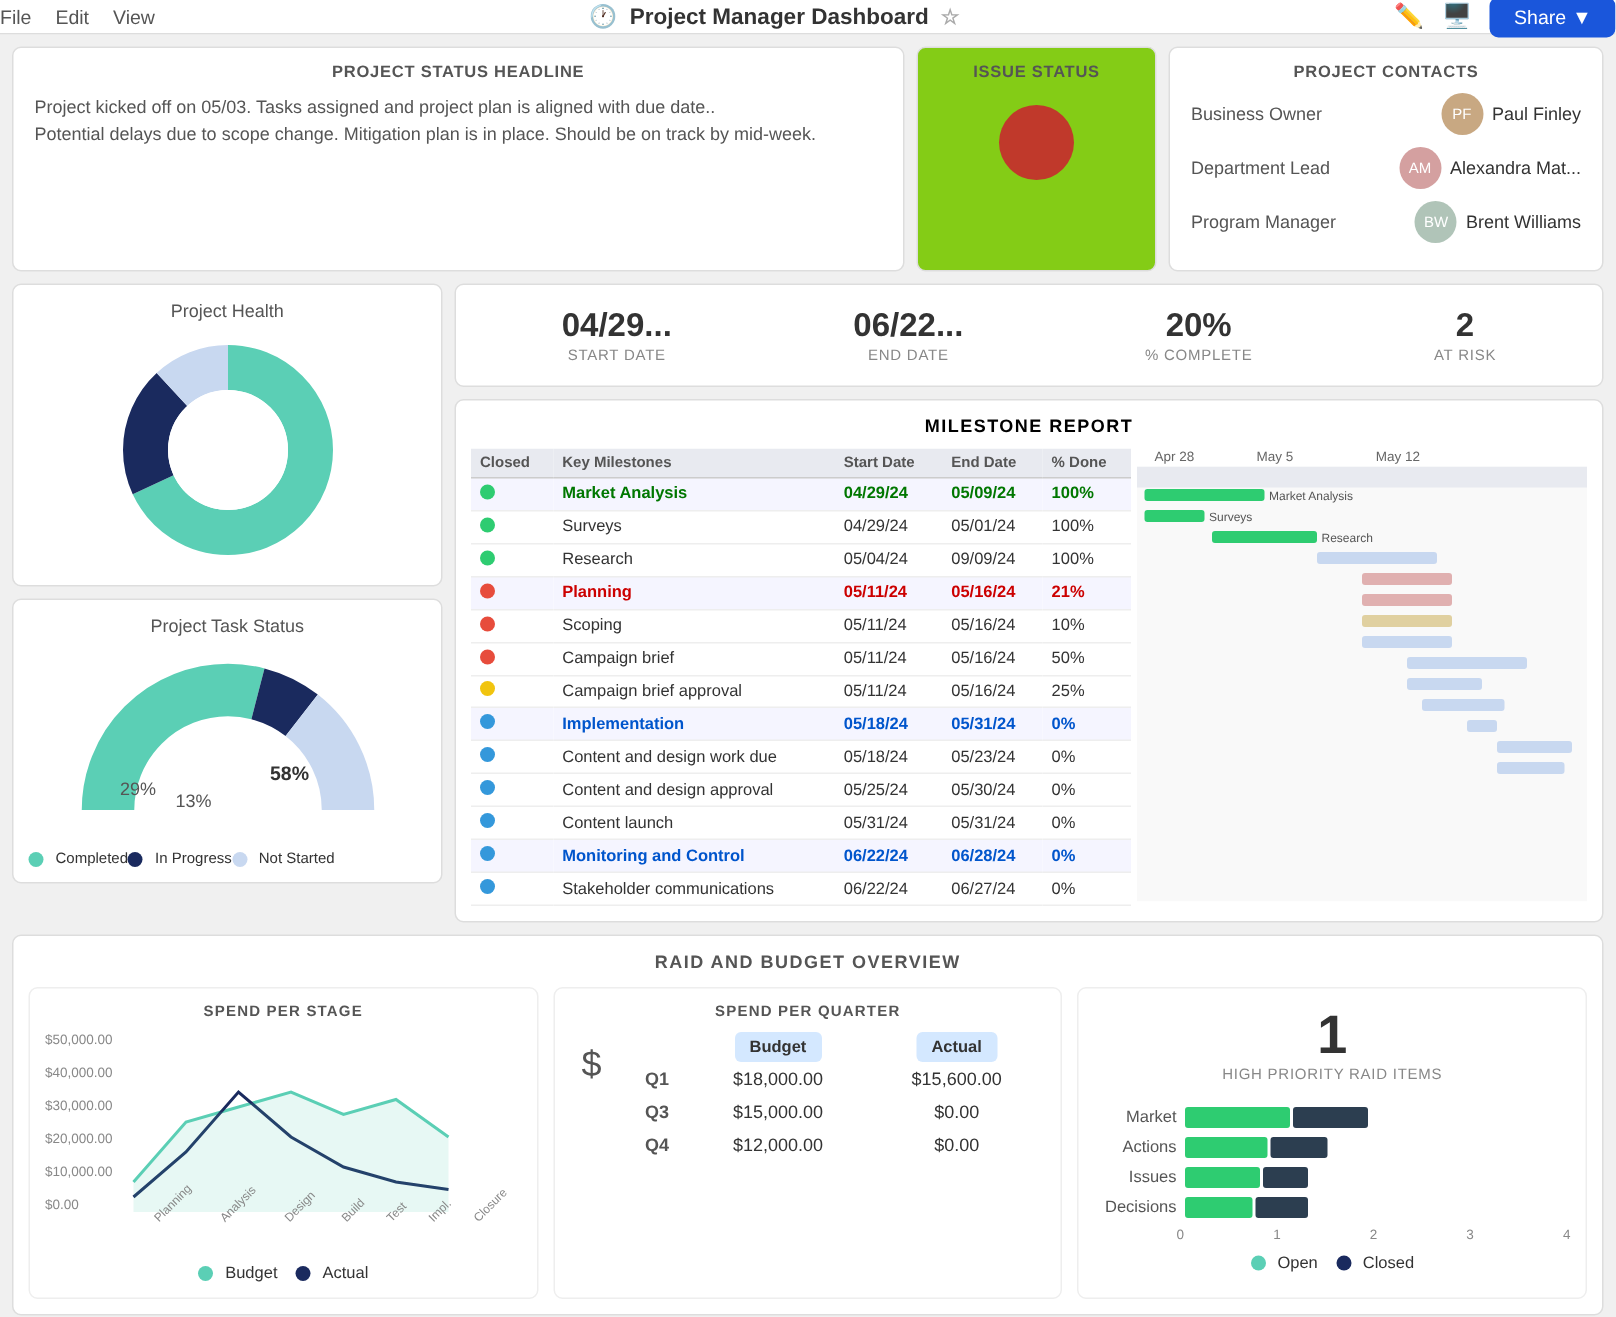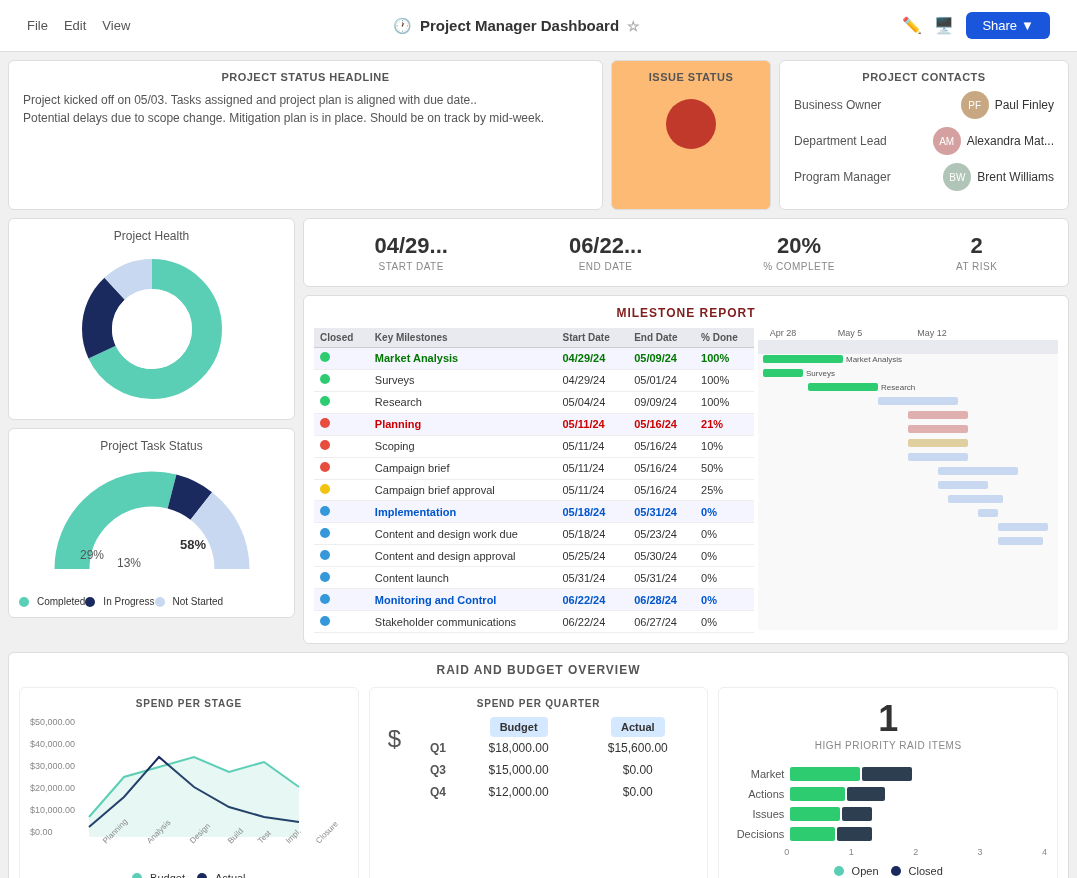--- a/index.html
+++ b/index.html
@@ -1,32 +1,32 @@
 <!DOCTYPE html>
 <html><head>
   <meta charset="utf-8">
   <style>
     * { box-sizing: border-box; margin: 0; padding: 0; }
     body { font-family: Arial, sans-serif; background: #f0f0f0; font-size: 12px; color: #333; width: 1077px; }
     
     
-    .topbar { display: flex; align-items: center; justify-content: space-between; background: #fff; padding: 8px 27px; border-bottom: 1px solid #ddd; height: 52px; }
+    .topbar { display: flex; align-items: center; justify-content: space-between; background: #fff; padding: 8px 0; border-bottom: 1px solid #ddd; height: 23px; }
     .topbar-left { display: flex; gap: 16px; font-size: 13px; color: #555; }
     .topbar-center { display: flex; align-items: center; gap: 8px; font-size: 15px; font-weight: 600; color: #333; }
     .topbar-right { display: flex; align-items: center; gap: 12px; }
     .share-btn { background: #1a56db; color: #fff; border: none; border-radius: 6px; padding: 6px 16px; font-size: 13px; cursor: pointer; display: flex; align-items: center; gap: 4px; }
     .icon-btn { background: none; border: none; cursor: pointer; color: #555; font-size: 16px; }
 
     
     .main { padding: 8px; display: flex; flex-direction: column; gap: 8px; }
 
     
     .top-row { display: flex; gap: 8px; }
     .project-status-card { flex: 1; background: #fff; border: 1px solid #ddd; border-radius: 6px; padding: 10px 14px; }
-    .issue-status-card { width: 160px; background: #fdba74; border: 1px solid #ddd; border-radius: 6px; padding: 10px 14px; display: flex; flex-direction: column; align-items: center; }
+    .issue-status-card { width: 160px; background: #84cc16; border: 1px solid #ddd; border-radius: 6px; padding: 10px 14px; display: flex; flex-direction: column; align-items: center; }
     .project-contacts-card { width: 290px; background: #fff; border: 1px solid #ddd; border-radius: 6px; padding: 10px 14px; }
     .card-title { font-size: 11px; font-weight: 700; color: #555; letter-spacing: 0.5px; text-transform: uppercase; margin-bottom: 8px; text-align: center; }
     .status-text { font-size: 12px; color: #555; line-height: 1.5; }
     .red-circle { width: 50px; height: 50px; background: #c0392b; border-radius: 50%; margin-top: 8px; }
     .contact-row { display: flex; align-items: center; justify-content: space-between; margin-bottom: 8px; }
     .contact-role { font-size: 12px; color: #555; }
     .contact-info { display: flex; align-items: center; gap: 6px; }
     .avatar { width: 28px; height: 28px; border-radius: 50%; background: #bbb; overflow: hidden; display: flex; align-items: center; justify-content: center; font-size: 10px; color: #fff; }
     .contact-name { font-size: 12px; color: #333; }
     .metric-item { text-align: center; }
@@ -36,21 +36,21 @@
     
     .left-col { width: 320px; display: flex; flex-direction: column; gap: 8px; }
     .chart-card { background: #fff; border: 1px solid #ddd; border-radius: 6px; padding: 10px; }
     .chart-card-title { font-size: 12px; color: #555; text-align: center; margin-bottom: 6px; }
 
     
     .pie-container { display: flex; justify-content: center; }
 
     
     .milestone-card { flex: 1; background: #fff; border: 1px solid #ddd; border-radius: 6px; padding: 10px; overflow: hidden; }
-    .milestone-title { font-size: 12px; font-weight: 700; letter-spacing: 1px; text-align: center; color: #7f1d1d; margin-bottom: 8px; text-transform: uppercase; }
+    .milestone-title { font-size: 12px; font-weight: 700; letter-spacing: 1px; text-align: center; color: #000000; margin-bottom: 8px; text-transform: uppercase; }
     .milestone-table { width: 100%; border-collapse: collapse; font-size: 11px; }
     .milestone-table th { background: #e8eaf0; padding: 4px 6px; text-align: left; font-size: 10px; color: #555; border-bottom: 1px solid #ccc; }
     .milestone-table td { padding: 3px 6px; border-bottom: 1px solid #eee; }
     .milestone-table tr.phase-row td { font-weight: bold; background: #f5f5ff; font-size: 11px; }
     .milestone-table tr.phase-row.red-phase td { color: #c00; }
     .milestone-table tr.phase-row.blue-phase td { color: #0055cc; }
     .milestone-table tr.phase-row.green-phase td { color: #007700; }
     .dot { width: 10px; height: 10px; border-radius: 50%; display: inline-block; }
     
     

